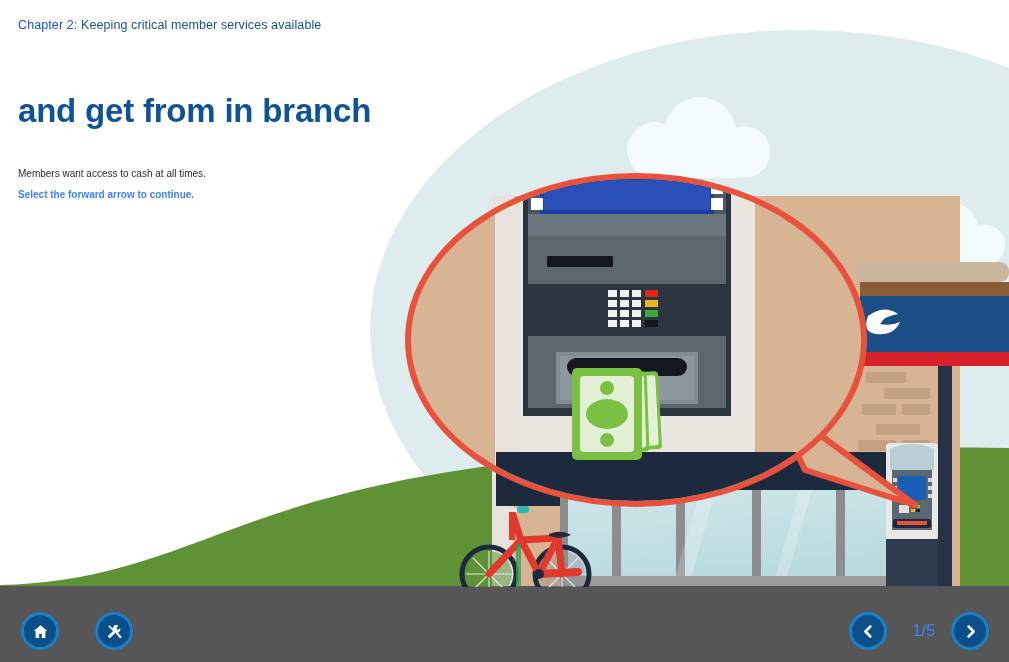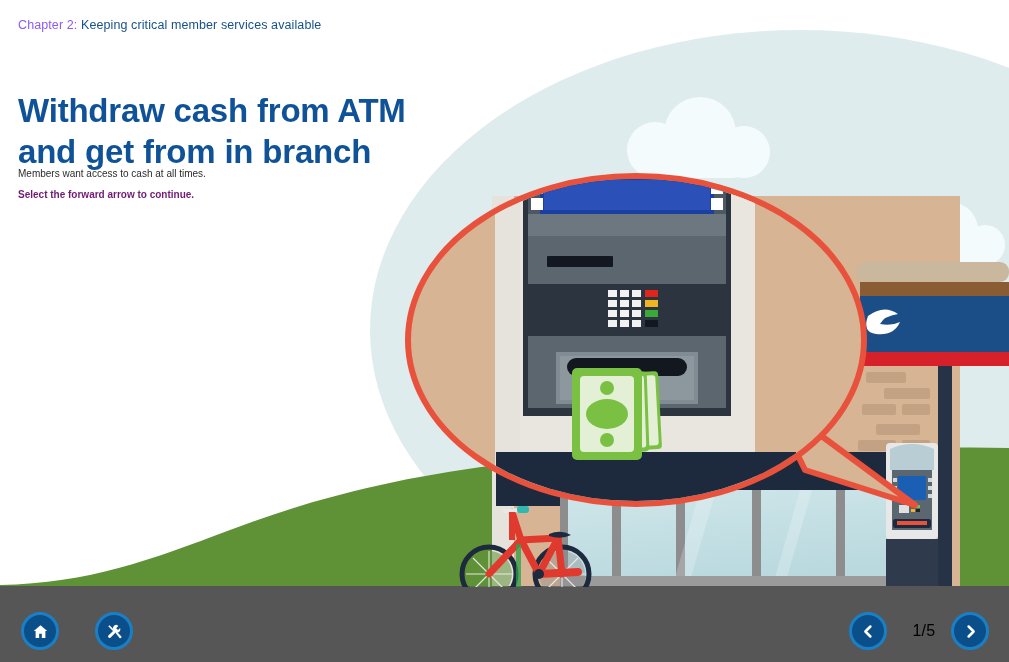--- a/index.html
+++ b/index.html
@@ -11,54 +11,54 @@
 
   
   #art{position:absolute;left:0;top:0;width:1009px;height:596px;overflow:hidden;}
   #art svg{display:block;width:1009px;height:596px;}
 
   
   #chapter-label{
     position:absolute;left:18px;top:18px;font-size:12.5px;letter-spacing:.1px;
     white-space:nowrap;
   }
-  #chapter-label .ch{color:#8b5cf6;}
+  #chapter-label .ch{color:#1d4ed8;}
   #chapter-label .rest{color:#16518c;text-align:center;}
 
   #title{
     position:absolute;left:18px;top:68px;width:520px;
     font-size:33px;line-height:41px;font-weight:bold;color:#0f5298;
     letter-spacing:-.2px;
   }
   #title .l2{display:block;}
 
   #body-text{
     position:absolute;left:18px;top:163px;width:460px;
     font-size:10px;line-height:21px;color:#1f1f1f;
   }
   #body-text .line1{display:block;font-weight:normal;color:#2b2b2b;}
-  #body-text .line2{display:block;font-weight:bold;color:#701a75;}
+  #body-text .line2{display:block;font-weight:bold;color:#3b82f6;}
 
   
   #toolbar{
     position:absolute;left:0;bottom:0;width:1009px;height:75px;background:#565656;
   }
   .navbtn{
     position:absolute;width:38px;height:38px;border-radius:50%;
     background:#0b4f8a;border:3px solid #1a7fc4;box-sizing:border-box;
     display:flex;align-items:center;justify-content:center;cursor:pointer;
   }
   .navbtn svg{display:block;}
   #btn-home{left:21px;top:612px;}
   #btn-tools{left:95px;top:612px;}
   #btn-prev{left:849px;top:612px;}
   #btn-next{left:951px;top:612px;}
   #page-indicator{
     position:absolute;left:898px;top:620px;width:52px;text-align:center;
-    color:#000000;font-size:16px;line-height:22px;letter-spacing:.3px;
+    color:#3b82f6;font-size:16px;line-height:22px;letter-spacing:.3px;
   }
 </style>
 </head>
 <body>
 
 <div id="slide">
 
   <div id="art">
     <svg viewBox="0 0 1009 596" xmlns="http://www.w3.org/2000/svg">
       <defs>
@@ -296,21 +296,20 @@
         </g>
       </g>
     </svg>
   </div>
 
   <div id="chapter-label">
     <span class="ch">Chapter 2:</span><span class="rest"> Keeping critical member services available</span>
   </div>
 
   <h1 id="title">
-    <span class="l1">Withdraw cash from ATM</span>
     <span class="l2">and get from in branch</span>
   </h1>
 
   <div id="body-text">
     <span class="line1">Members want access to cash at all times.</span>
     <span class="line2">Select the forward arrow to continue.</span>
   </div>
 
   <div id="toolbar"></div>
 

